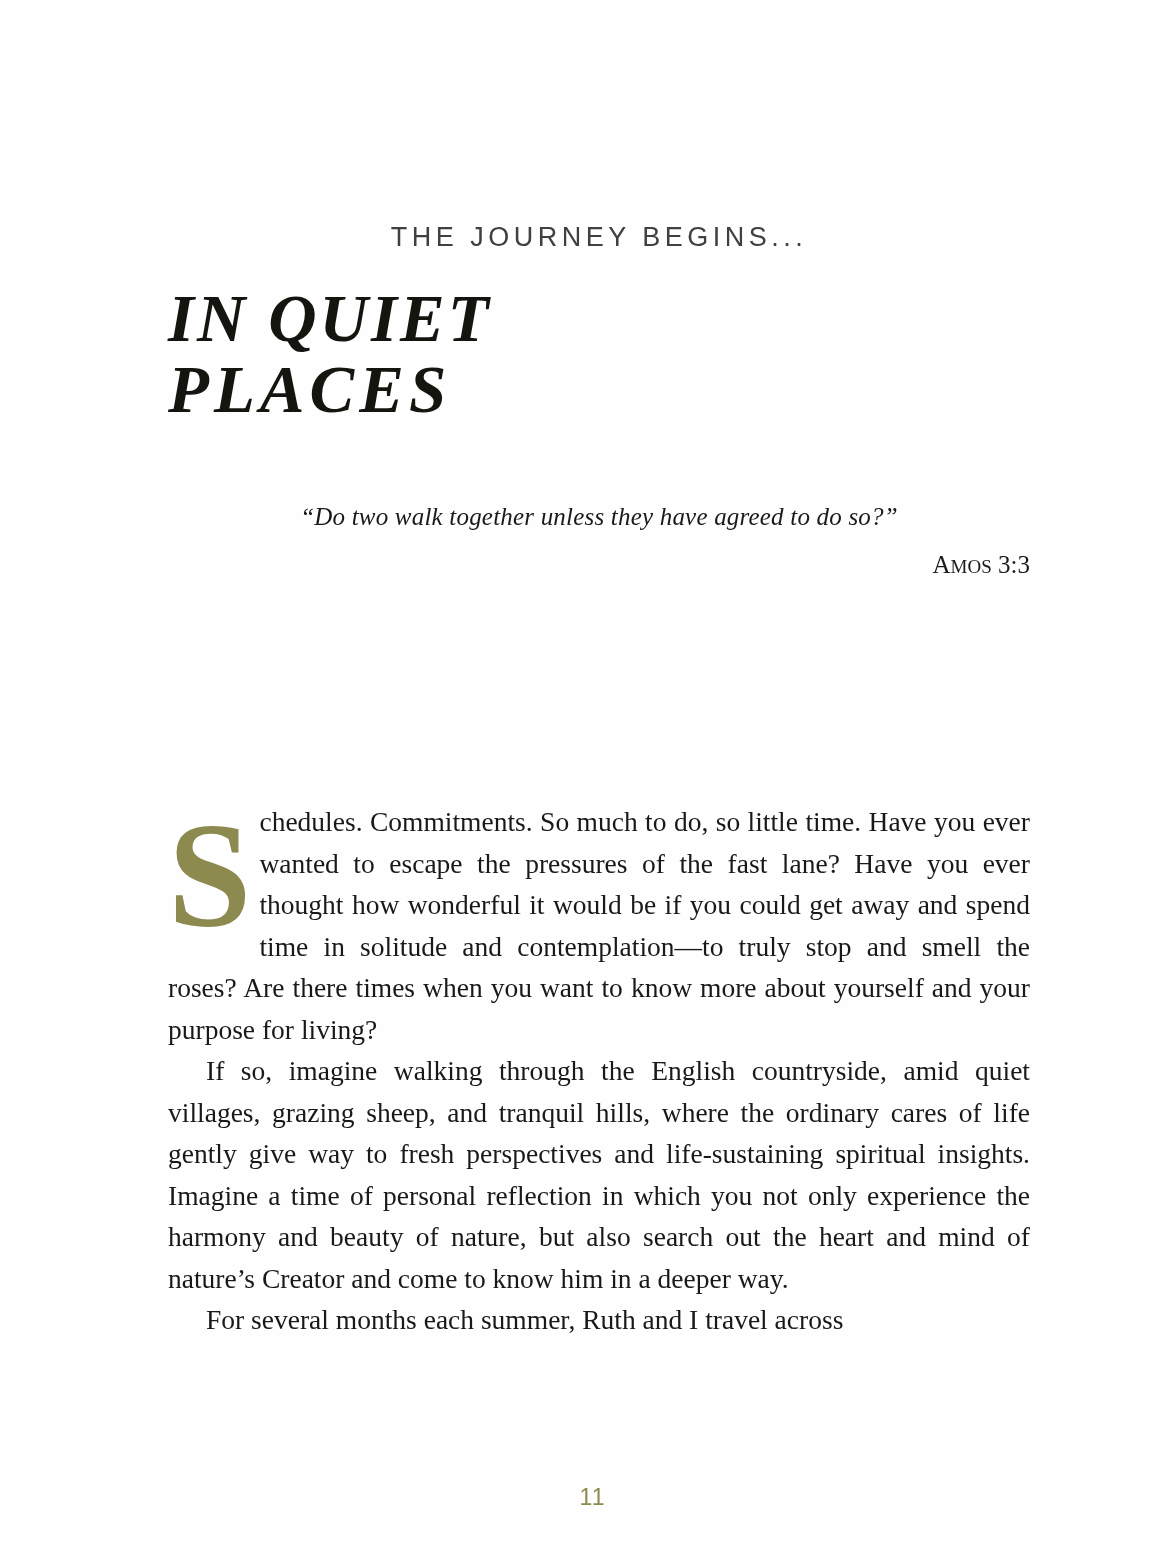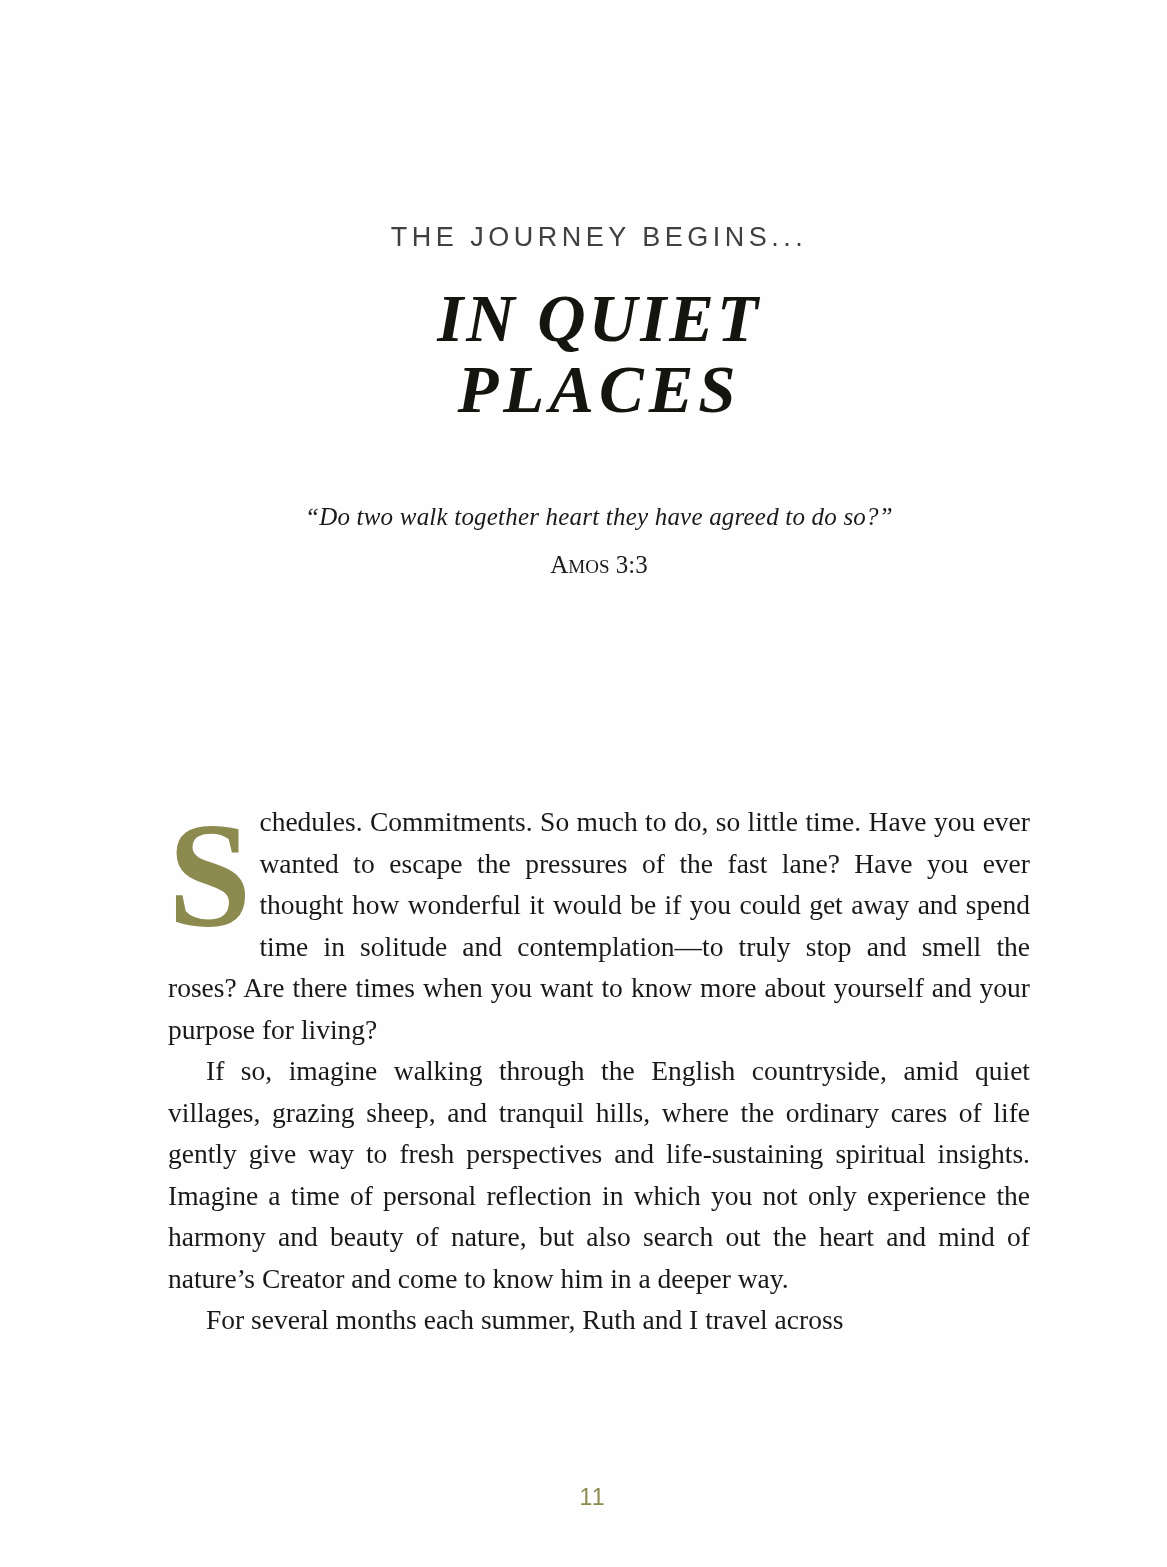--- a/index.html
+++ b/index.html
@@ -36,21 +36,21 @@
     text-align: center;
     font-family: "Liberation Sans", sans-serif;
     font-size: 27px;
     letter-spacing: 4.5px;
     color: #404040;
     font-weight: 500;
   }
 
   .chapter-title {
     margin-top: 30px;
-    text-align: center;
+    text-align: left;
     font-family: "Liberation Serif", serif;
     font-weight: bold;
     font-style: italic;
     font-size: 67px;
     line-height: 1.06;
     letter-spacing: 3px;
     color: #15150f;
   }
   .chapter-title .line2 {
     display: block;
@@ -61,21 +61,21 @@
   .epigraph {
     margin-top: 78px;
     text-align: center;
     font-style: italic;
     font-size: 25px;
     color: #1a1a18;
     letter-spacing: 0.2px;
   }
   .epigraph-ref {
     margin-top: 20px;
-    text-align: center;
+    text-align: right;
     font-size: 25px;
     color: #1a1a18;
   }
   .epigraph-ref .smallcap {
     font-size: 19px;
   }
 
   
   .body-copy {
     margin-top: 222px;
@@ -122,21 +122,21 @@
 <div class="page">
   <div class="content">
 
     <div class="eyebrow">THE JOURNEY BEGINS...</div>
 
     <h1 class="chapter-title">
       <span class="line1">IN QUIET</span>
       <span class="line2">PLACES</span>
     </h1>
 
-    <div class="epigraph">“Do two walk together heart they have agreed to do so?”</div>
+    <div class="epigraph">“Do two walk together unless they have agreed to do so?”</div>
 
     <div class="epigraph-ref">
       <span>A</span><span class="smallcap">MOS</span><span> 3:3</span>
     </div>
 
     <div class="body-copy">
       <p class="first">
         <span class="dropcap">S</span><span>chedules. Commitments. So much to do, so little time. Have you ever wanted to escape the pressures of the fast lane? Have you ever thought how wonderful it would be if you could get away and spend time in solitude and contemplation—to truly stop and smell the roses? Are there times when you want to know more about yourself and your purpose for living?</span>
       </p>
       <p>If so, imagine walking through the English countryside, amid quiet villages, grazing sheep, and tranquil hills, where the ordinary cares of life gently give way to fresh perspectives and life-sustaining spiritual insights. Imagine a time of personal reflection in which you not only experience the harmony and beauty of nature, but also search out the heart and mind of nature’s Creator and come to know him in a deeper way.</p>

